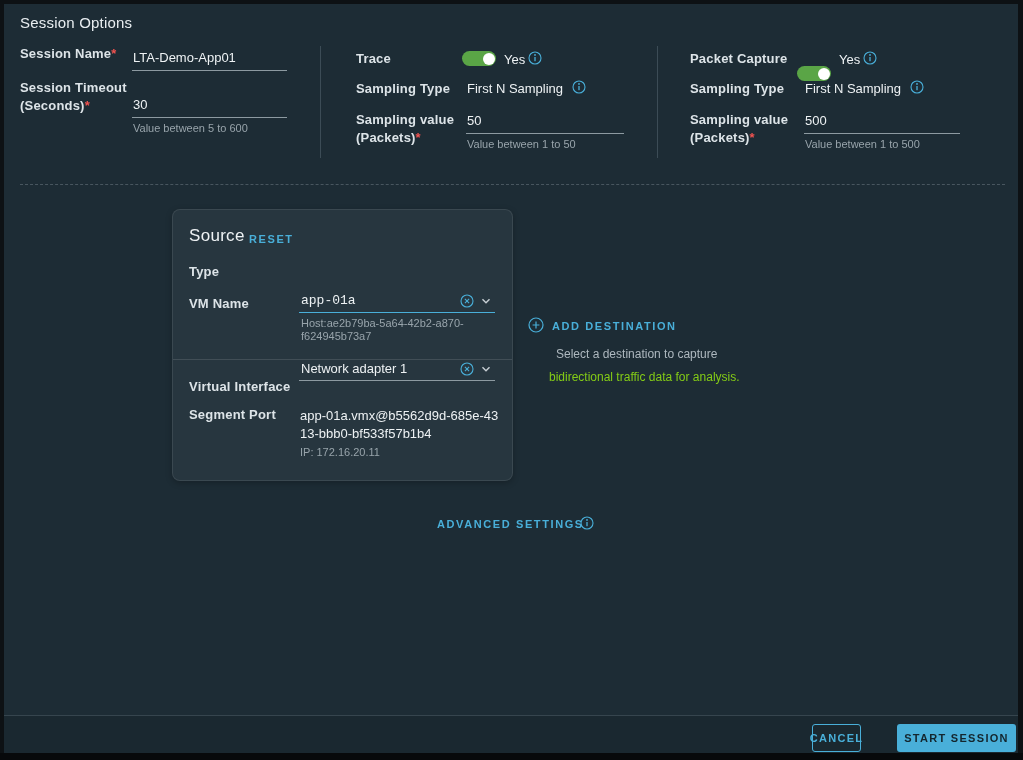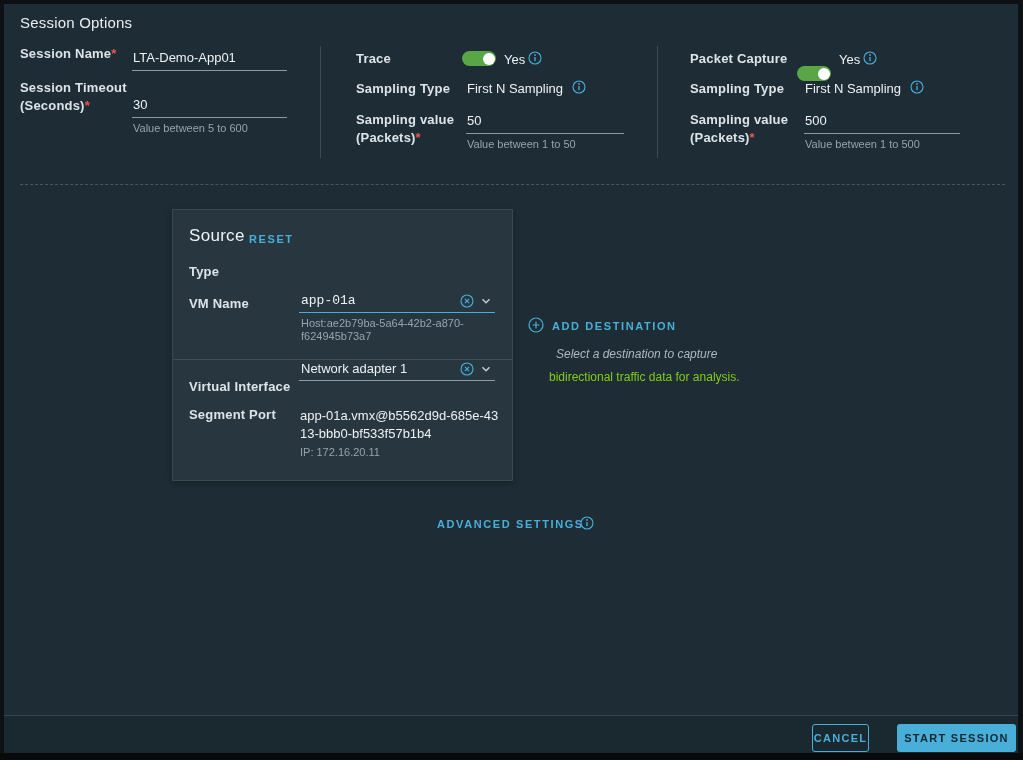--- a/index.html
+++ b/index.html
@@ -17,21 +17,21 @@
   .req { color:#f25350; }
   .field { background:transparent; border:none; border-bottom:1px solid #8d9aa1; color:#eef2f4;
            font-family:"Liberation Sans", sans-serif; font-size:13px; padding:0 0 5px 1px; outline:none; }
   .vdiv { width:1px; background:#3c4c56; }
   .dashdiv { border-top:1px dashed #48565f; height:0; }
   .toggle { width:34px; height:15px; border-radius:8px; position:relative; cursor:pointer; }
   .toggle .knob { position:absolute; right:1.5px; top:1.5px; width:12px; height:12px; border-radius:50%; background:#ffffff; }
   .icon { display:inline-block; line-height:0; }
   .link { font-size:11px; font-weight:bold; letter-spacing:1.6px; cursor:pointer; }
   .card { position:absolute; left:172px; top:209px; width:341px; height:272px; background:#27363f;
-          border:1px solid rgba(255,255,255,.09); border-radius:1px; box-shadow:0 2px 6px rgba(0,0,0,.25); }
+          border:1px solid rgba(255,255,255,.09); border-radius:8px; box-shadow:0 2px 6px rgba(0,0,0,.25); }
   .card-title { font-size:17px; font-weight:normal; color:#eef2f4; letter-spacing:.3px; }
   .selrow { display:flex; align-items:center; justify-content:space-between; border-bottom:1px solid #8d9aa1;
             padding:0 3px 4px 2px; cursor:pointer; }
   .selrow .ics { display:flex; align-items:center; gap:6px; }
   .selrow.focus { border-bottom-color:#49afd9;font-family:Liberation Mono, monospace; }
   .cdiv { border-top:1px solid rgba(255,255,255,.12); height:0; }
   .btn { display:flex; align-items:center; justify-content:center; font-size:11px; font-weight:bold;
          letter-spacing:1.3px; border-radius:3px; cursor:pointer; font-family:"Liberation Sans", sans-serif; }
   .btn-outline { border:1px solid #49afd9; color:#49afd9; background:transparent; }
   .btn-fill { background:#49afd9; color:#14262e; border:none; }
@@ -178,27 +178,27 @@
     <div class="abs hint" style="left:127px; top:236px;">IP: 172.16.20.11</div>
   </div>
 
   <span class="abs icon" style="left:528px; top:317px;">
     <svg width="16" height="16" viewBox="0 0 16 16">
         <circle cx="8" cy="8" r="7" fill="none" stroke="#49afd9" stroke-width="1.2"></circle>
         <path d="M8 4.6v6.8M4.6 8h6.8" stroke="#49afd9" stroke-width="1.2"></path>
       </svg>
   </span>
   <div class="abs link" style="left:552px; top:320px; color:#49afd9;">ADD DESTINATION</div>
-  <div class="abs" style="left:556px; top:347px; font-size:12px; color:#aeb8bf;font-style:italic;">Select a destination to capture</div>
+  <div class="abs" style="left:556px; top:347px; font-size:12px; color:#aeb8bf;">Select a destination to capture</div>
   <div class="abs" style="left:549px; top:370px; font-size:12px; color:#84cc16;">bidirectional traffic data for analysis.</div>
 
   <div class="abs link" style="left:437px; top:518px; color:#49afd9;">ADVANCED SETTINGS</div>
   <span class="abs icon" style="left:580px; top:516px;">
     <svg width="14" height="14" viewBox="0 0 14 14">
         <circle cx="7" cy="7" r="6" fill="none" stroke="#49afd9" stroke-width="1.1"></circle>
         <rect x="6.35" y="6" width="1.3" height="4.2" fill="#49afd9"></rect>
         <circle cx="7" cy="3.9" r="0.95" fill="#49afd9"></circle>
       </svg>
   </span>
 
-  <div class="abs btn btn-outline" style="left:812px; top:724px; width:57px; height:28px;">CANCEL</div>
+  <div class="abs btn btn-outline" style="left:812px; top:724px; width:49px; height:28px;">CANCEL</div>
   <div class="abs btn btn-fill" style="left:897px; top:724px; width:119px; height:28px;">START SESSION</div>
 </div>
 
 </body></html>

